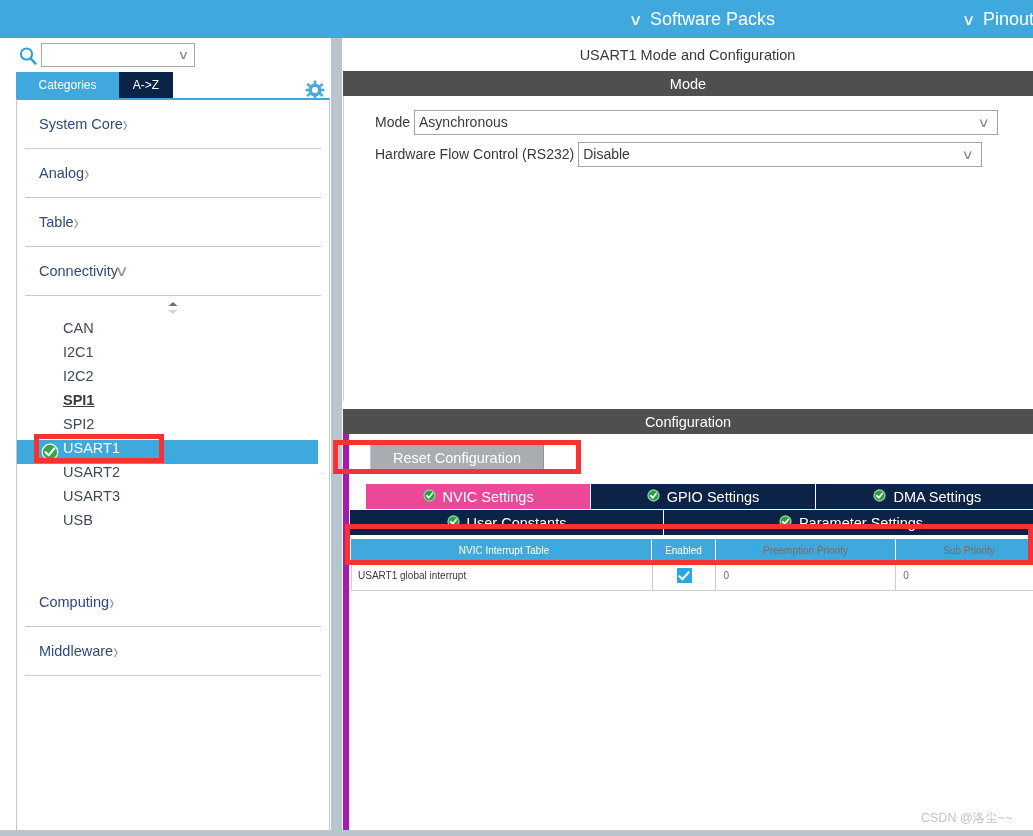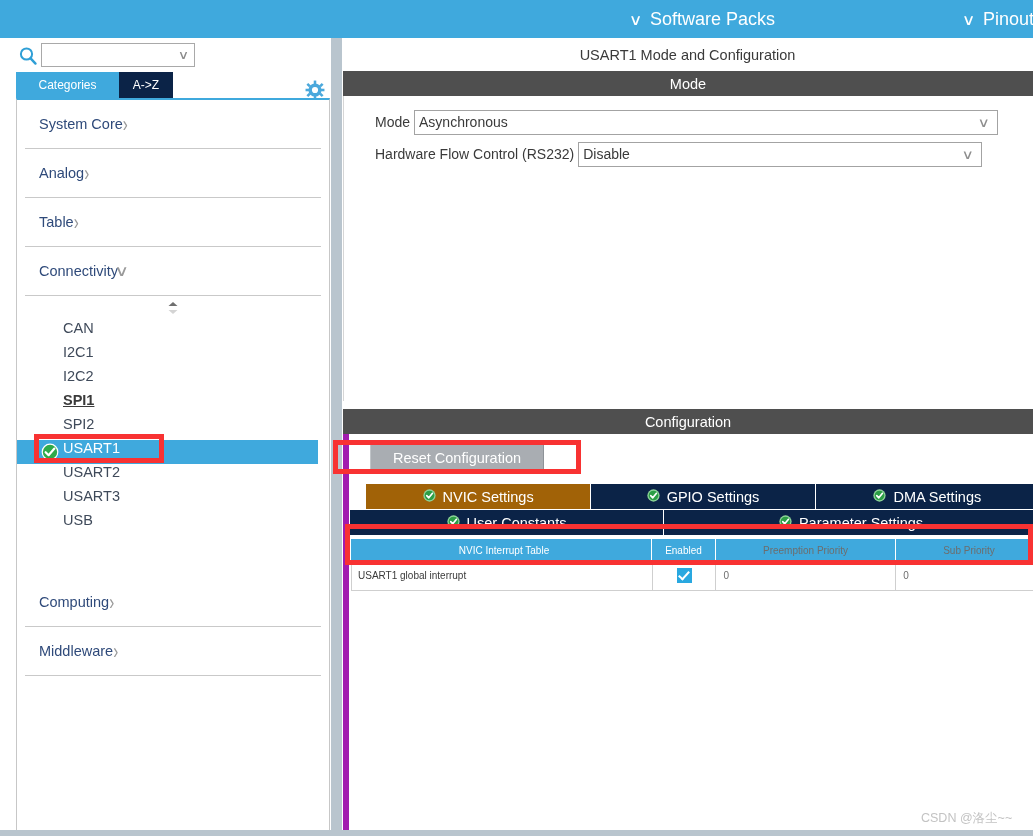--- a/index.html
+++ b/index.html
@@ -149,21 +149,21 @@
     box-shadow: inset -1px -1px 0 #8e9398, inset 1px 1px 0 #c0c4c8;
   }
 
   .tabbar { position: absolute; left: 1px; top: 50px; width: 689px; }
   .tabrow { display: flex; height: 25px; }
   .tabrow + .tabrow { margin-top: 1px; }
   .ctab {
     height: 25px; display: flex; align-items: center; justify-content: center; gap: 7px;
     background: #0b2347; color: #ffffff; font-size: 14.5px; box-sizing: border-box;
   }
-  .ctab.active { background: #a16207; margin-left: 16px; }
+  .ctab.active { background: #ec4899; margin-left: 16px; }
   .ctab + .ctab { border-left: 1px solid #ffffff; }
 
   
   .nvic-table { position: absolute; left: 2px; top: 105px; width: 688px; }
   .nvic-head { display: flex; height: 22px; background: #3fa9dd; color: #ffffff; font-size: 10px; }
   .nvic-head div { display: flex; align-items: center; justify-content: center; box-sizing: border-box; }
   .nvic-head div + div { border-left: 1px solid #ffffff; }
   .nvic-row { display: flex; height: 30px; background: #ffffff; font-size: 10px; color: #3a3a3a;
     border: 1px solid #cfcfcf; border-top: none; box-sizing: border-box; }
   .nvic-row div { display: flex; align-items: center; box-sizing: border-box; }

